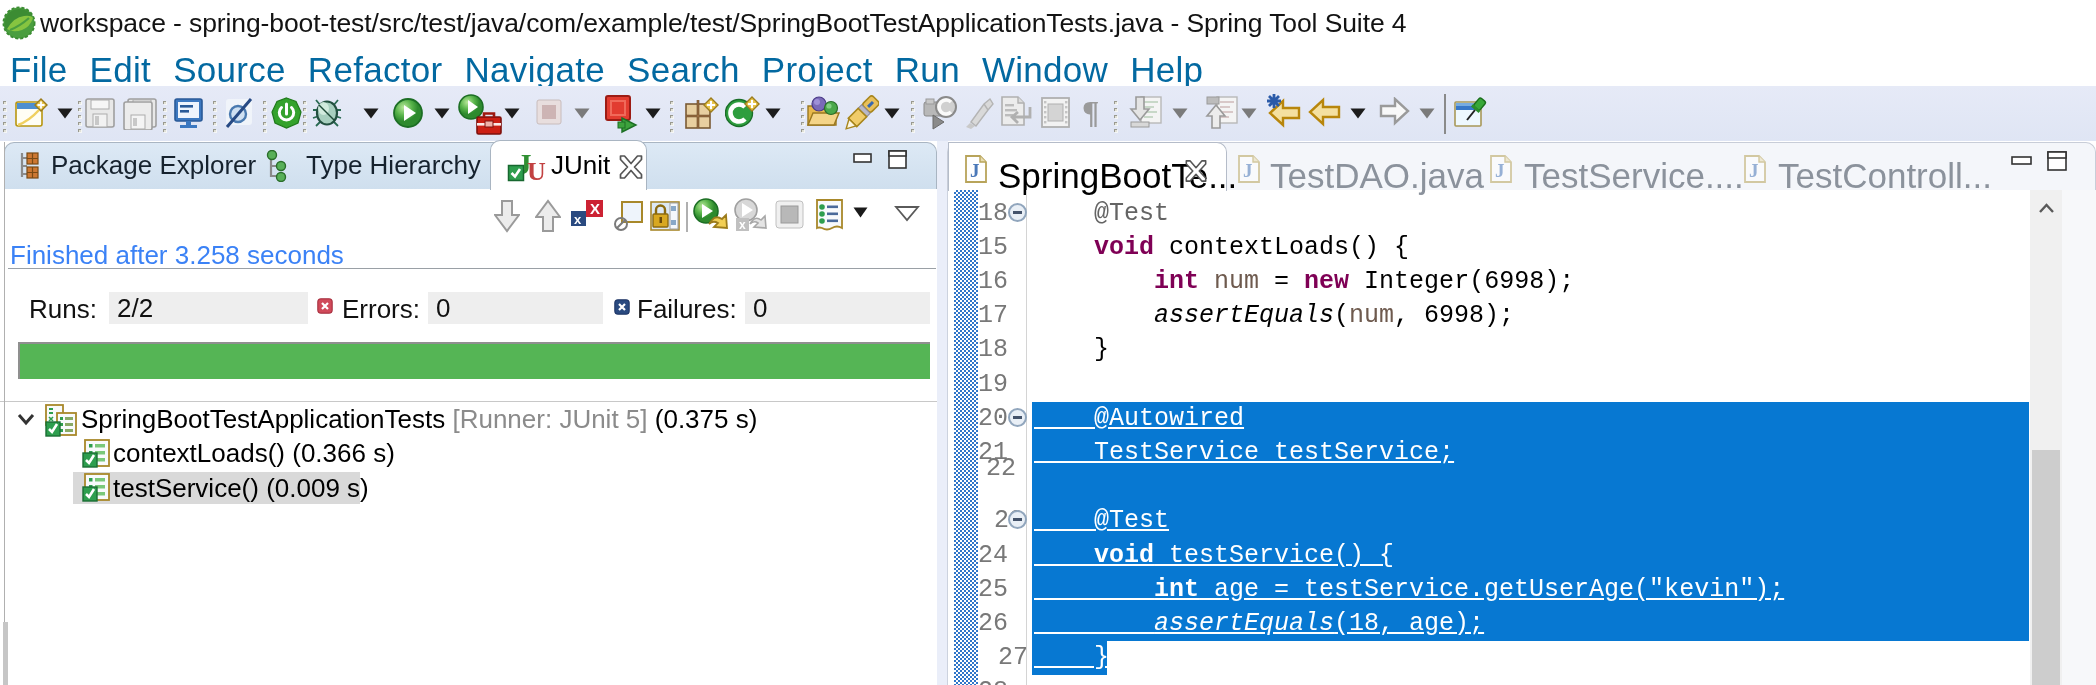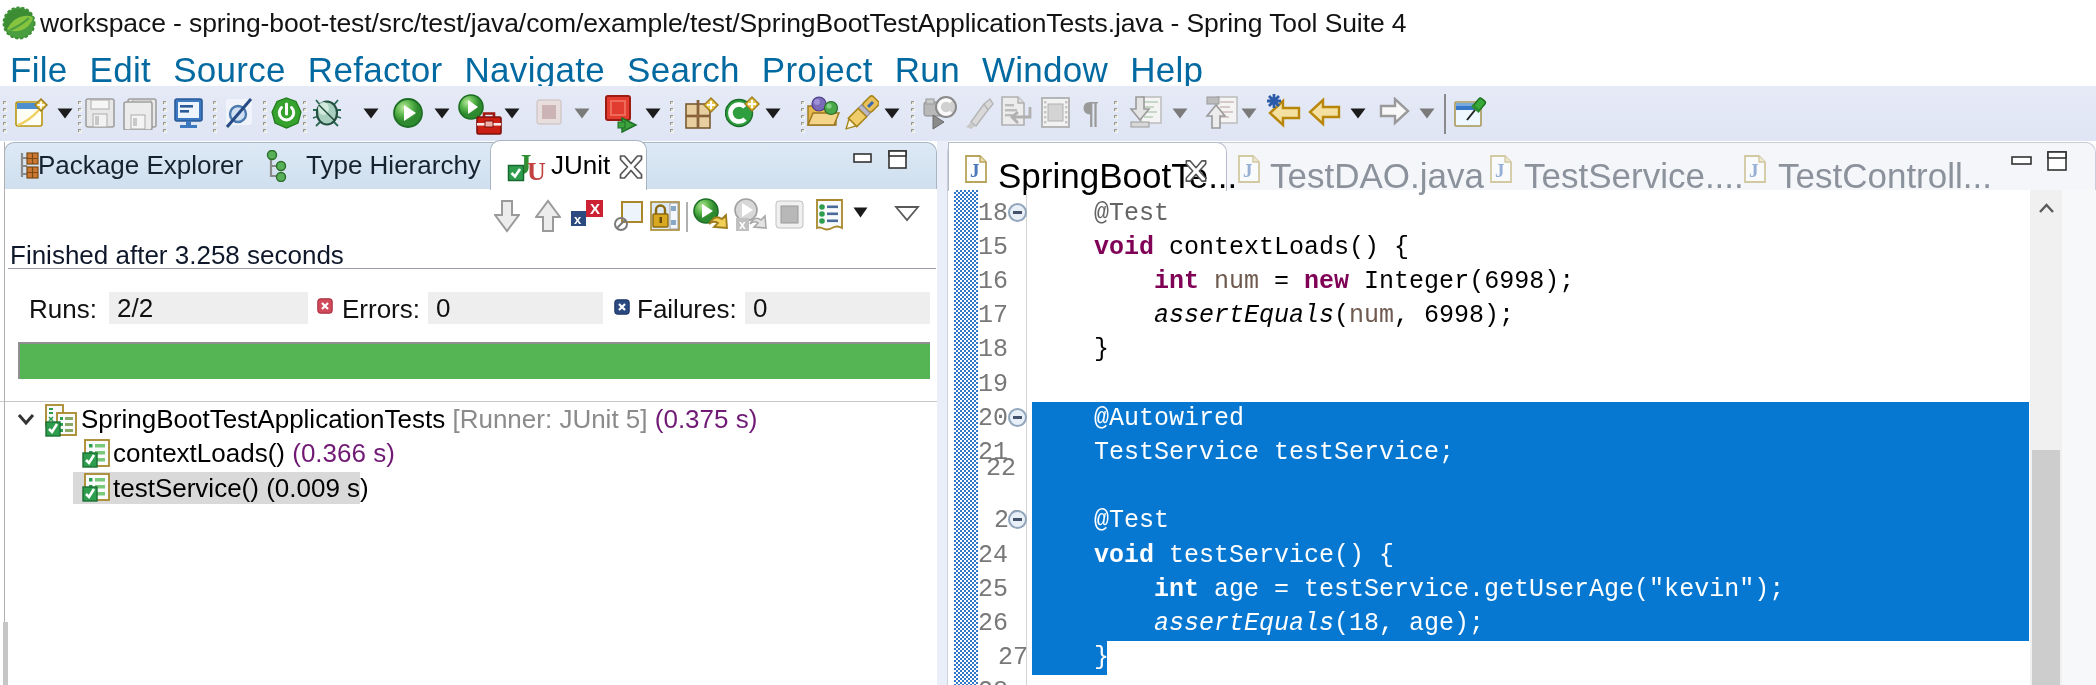--- a/index.html
+++ b/index.html
@@ -22,43 +22,43 @@
 .ltab { position:absolute; top:142px; height:47px; font-size:26px; color:#16222e; display:flex; align-items:center; }
 #ltab-active { position:absolute; left:490px; top:140px; width:157px; height:50px; background:#fff;
   border:1px solid #a9b5c2; border-bottom:none; border-radius:10px 10px 0 0; }
 
 #etabbar { position:absolute; left:947px; top:142px; width:1149px; height:48px;
   background:#f4f6fa; border:1px solid #c8cdd8; border-bottom:none; border-radius:10px 10px 0 0; }
 #etab-active { position:absolute; left:948px; top:142px; width:279px; height:49px; background:#fff;
   border:1px solid #b5bcc9; border-bottom:none; border-radius:0 10px 0 0; }
 .etabtxt { font-size:35px; color:#8b929c; position:absolute; top:156px; }
 
-#finished { position:absolute; left:10px; top:240px; font-size:26px; color:#0f172a; }
+#finished { position:absolute; left:10px; top:240px; font-size:26px; color:#3b82f6; }
 #sep1 { position:absolute; left:8px; top:268px; width:928px; height:1px; background:#9aa0a6; }
 .cnt-label { position:absolute; font-size:26px; color:#111; top:294px; }
 .cnt-field { position:absolute; top:292px; height:32px; background:#eeeeee; font-size:26px; color:#111; padding-left:8px; display:flex; align-items:center; }
 #pbar { position:absolute; left:18px; top:342px; width:912px; height:37px; background:#55b555; border-top:2px solid #8f8f8f; border-left:2px solid #8f8f8f; }
 #sep2 { position:absolute; left:0px; top:401px; width:937px; height:1px; background:#c8c8c8; }
 .trow { position:absolute; font-size:26px; color:#000; white-space:nowrap; }
-.tgrey { color:#8b8b8b; } .tblue { color:#701a75; }
+.tgrey { color:#8b8b8b; } .tblue { color:#000000; }
 #row3hl { position:absolute; left:73px; top:472px; width:287px; height:32px; background:#d9d9d9; }
 
 #diffstrip { position:absolute; left:954px; top:190px; width:24px; height:495px;
   background-image:conic-gradient(#3076c9 25%, #ffffff 0 50%, #3076c9 0 75%, #ffffff 0);
   background-size:4px 4px; }
 #foldline { position:absolute; left:1026px; top:190px; width:1px; height:495px; background:#d4d4d4; }
 .lnum { position:absolute; left:978px; width:30px; font-family:"Liberation Mono", monospace; font-size:25px; color:#787878; }
 .cline { position:absolute; left:1034px; font-family:"Liberation Mono", monospace; font-size:25px; color:#000; white-space:pre; }
 .kw { font-weight:bold; color:#7f0055; }
 .ann { color:#646464; }
 .var { color:#6e5a4e; }
 .it { font-style:italic; }
 #selmain { position:absolute; left:1032px; top:401.8px; width:997px; height:239.4px; background:#0778d2; }
 #seltail { position:absolute; left:1032px; top:641.2px; width:75px; height:34.2px; background:#0778d2; }
-.sel { color:#fff; }
+.sel { color:#fff;text-decoration:underline; }
 .sel .kw { color:#fff; }
 
 #vscroll { position:absolute; left:2030px; top:190px; width:32px; height:495px; background:#f0f0f0; }
 #vthumb { position:absolute; left:2032px; top:450px; width:28px; height:235px; background:#cdcdcd; }
 #ruler { position:absolute; left:2062px; top:190px; width:34px; height:495px; background:#f7f8fa; }
 .fold { position:absolute; left:1008px; width:19px; height:19px; border:2px solid #91a6bd; border-radius:50%;
   background:#e9eff6; }
 .fold::after { content:""; position:absolute; left:3px; top:6px; width:9px; height:3px; background:#44536b; }
 </style>
 </head>
@@ -66,21 +66,21 @@
 
 <svg class="abs" style="left:2px; top:4px;" width="34" height="36" viewBox="0 0 34 36"></svg>
 <div id="title">workspace - spring-boot-test/src/test/java/com/example/test/SpringBootTestApplicationTests.java - Spring Tool Suite 4</div>
 <div id="menu"><span>File</span><span>Edit</span><span>Source</span><span>Refactor</span><span>Navigate</span><span>Search</span><span>Project</span><span>Run</span><span>Window</span><span>Help</span></div>
 <div id="toolbar"></div>
 <div id="mainbg"></div>
 <div id="sash"></div>
 
 <div id="ltabbar"></div>
 <div id="ltab-active"></div>
-<div class="ltab" style="left:38px;">Package Explorer</div>
+<div class="ltab" style="left:51px;">Package Explorer</div>
 <div class="ltab" style="left:306px;">Type Hierarchy</div>
 <div class="ltab" style="left:551px; color:#000;">JUnit</div>
 
 <div id="finished">Finished after 3.258 seconds</div>
 <div id="sep1"></div>
 <div class="cnt-label" style="left:29px;text-align:right;">Runs:</div>
 <div class="cnt-field" style="left:109px; width:199px;">2/2</div>
 <div class="cnt-label" style="left:342px;">Errors:</div>
 <div class="cnt-field" style="left:428px; width:175px;">0</div>
 <div class="cnt-label" style="left:637px;">Failures:</div>

